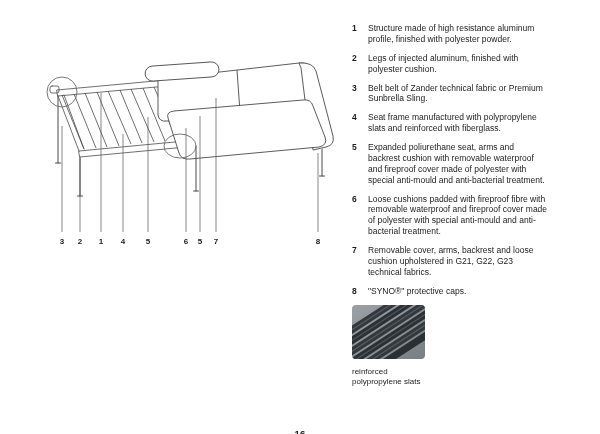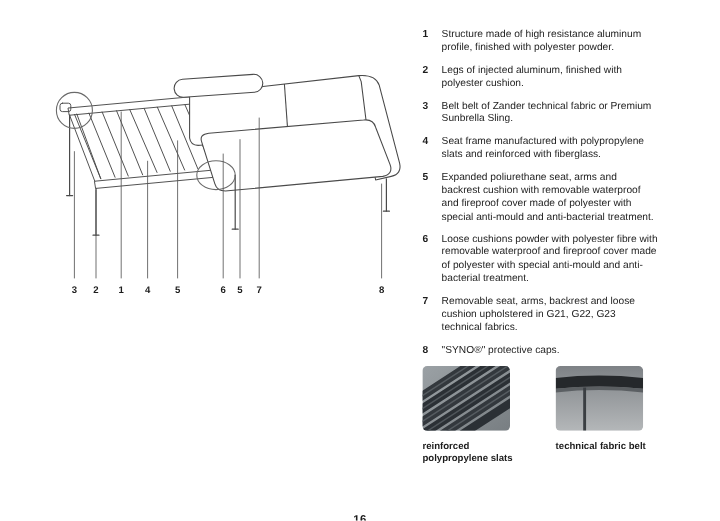--- a/index.html
+++ b/index.html
@@ -4,21 +4,21 @@
 <style>
   * { margin:0; padding:0; box-sizing:border-box; }
   html, body { width:600px; height:434px; }
   body { font-family:"Liberation Sans", sans-serif; background:#ffffff; color:#1c1c1c; overflow:hidden; }
   .page { position:relative; width:600px; height:434px; background:#ffffff; overflow:hidden; }
   .diagram { position:absolute; left:0; top:0; width:348px; height:260px; }
   .specs { position:absolute; left:352px; top:23px; width:198px; }
   .spec-item { display:flex; margin-bottom:8px; font-size:8.5px; line-height:1.28; }
   .spec-item .num { font-weight:bold; flex:0 0 16px; }
   .spec-item .txt { width:180px; }
-  .thumbs { display:flex; gap:31px; margin-top:8px;font-weight:bold; }
+  .thumbs { display:flex; gap:31px; margin-top:8px; }
   figure { width:80px; }
   .thumb { display:block; }
   figcaption { font-size:8px; line-height:1.35; margin-top:8px; color:#1c1c1c; }
   .page-number { position:absolute; left:0; width:600px; bottom:-5px; text-align:center; font-size:9.5px; font-weight:bold; letter-spacing:.3px; }
   .callout-num { font-family:"Liberation Sans", sans-serif; font-size:8px; font-weight:600; fill:#1c1c1c; }
 </style>
 </head>
 <body>
 
 <div class="page">
@@ -114,25 +114,25 @@
     <div class="spec-item">
       <span class="num">4</span>
       <span class="txt">Seat frame manufactured with polypropylene slats and reinforced with fiberglass.</span>
     </div>
     <div class="spec-item">
       <span class="num">5</span>
       <span class="txt">Expanded poliurethane seat, arms and backrest cushion with removable waterproof and fireproof cover made of polyester with special anti-mould and anti-bacterial treatment.</span>
     </div>
     <div class="spec-item">
       <span class="num">6</span>
-      <span class="txt">Loose cushions powder with polyester fibre with removable waterproof and fireproof cover made of polyester with special anti-mould and anti-bacterial treatment.</span>
+      <span class="txt">Loose cushions padded with fireproof fibre with removable waterproof and fireproof cover made of polyester with special anti-mould and anti-bacterial treatment.</span>
     </div>
     <div class="spec-item">
       <span class="num">7</span>
-      <span class="txt">Removable seat, arms, backrest and loose cushion upholstered in G21, G22, G23 technical fabrics.</span>
+      <span class="txt">Removable cover, arms, backrest and loose cushion upholstered in G21, G22, G23 technical fabrics.</span>
     </div>
     <div class="spec-item">
       <span class="num">8</span>
       <span class="txt">"SYNO®" protective caps.</span>
     </div>
 
     <div class="thumbs">
       <figure>
         <svg class="thumb" width="73" height="54" viewBox="0 0 73 54">
           <defs>
@@ -157,39 +157,19 @@
               <line x1="-20" y1="14.5" x2="96" y2="14.5" stroke="#50565b" stroke-width="1.2"></line>
               <line x1="-20" y1="23.5" x2="96" y2="23.5" stroke="#565c61" stroke-width="1.2"></line>
               <line x1="-20" y1="32.5" x2="96" y2="32.5" stroke="#50565b" stroke-width="1.2"></line>
               <line x1="-20" y1="41.5" x2="96" y2="41.5" stroke="#565c61" stroke-width="1.2"></line>
             </g>
           </g>
         </svg>
         <figcaption>reinforced polypropylene slats</figcaption>
       </figure>
 
-      <figure>
-        <svg class="thumb" width="73" height="54" viewBox="0 0 73 54">
-          <defs>
-            <linearGradient id="beltbg" x1="0" y1="0" x2="0" y2="1">
-              <stop offset="0" stop-color="#7e8286"></stop>
-              <stop offset="1" stop-color="#b4b7b9"></stop>
-            </linearGradient>
-            <clipPath id="beltclip">
-                <rect width="73" height="54" rx="4"></rect>
-              </clipPath>
-          </defs>
-          <rect width="73" height="54" rx="4" fill="url(#beltbg)"></rect>
-          <g clip-path="url(#beltclip)">
-            <path d="M0,10 Q36,6 73,10 L73,19 Q36,15 0,19 Z" fill="#25282b"></path>
-            <path d="M0,19 Q36,15 73,19 L73,22 Q36,18 0,22 Z" fill="#4d5155" opacity="0.8"></path>
-            <rect x="23" y="18" width="2.4" height="36" fill="#3a3e42"></rect>
-          </g>
-        </svg>
-        <figcaption>technical fabric belt</figcaption>
-      </figure>
     </div>
 
   </div>
 
   <div class="page-number">16</div>
 
 </div>
 
 </body></html>

